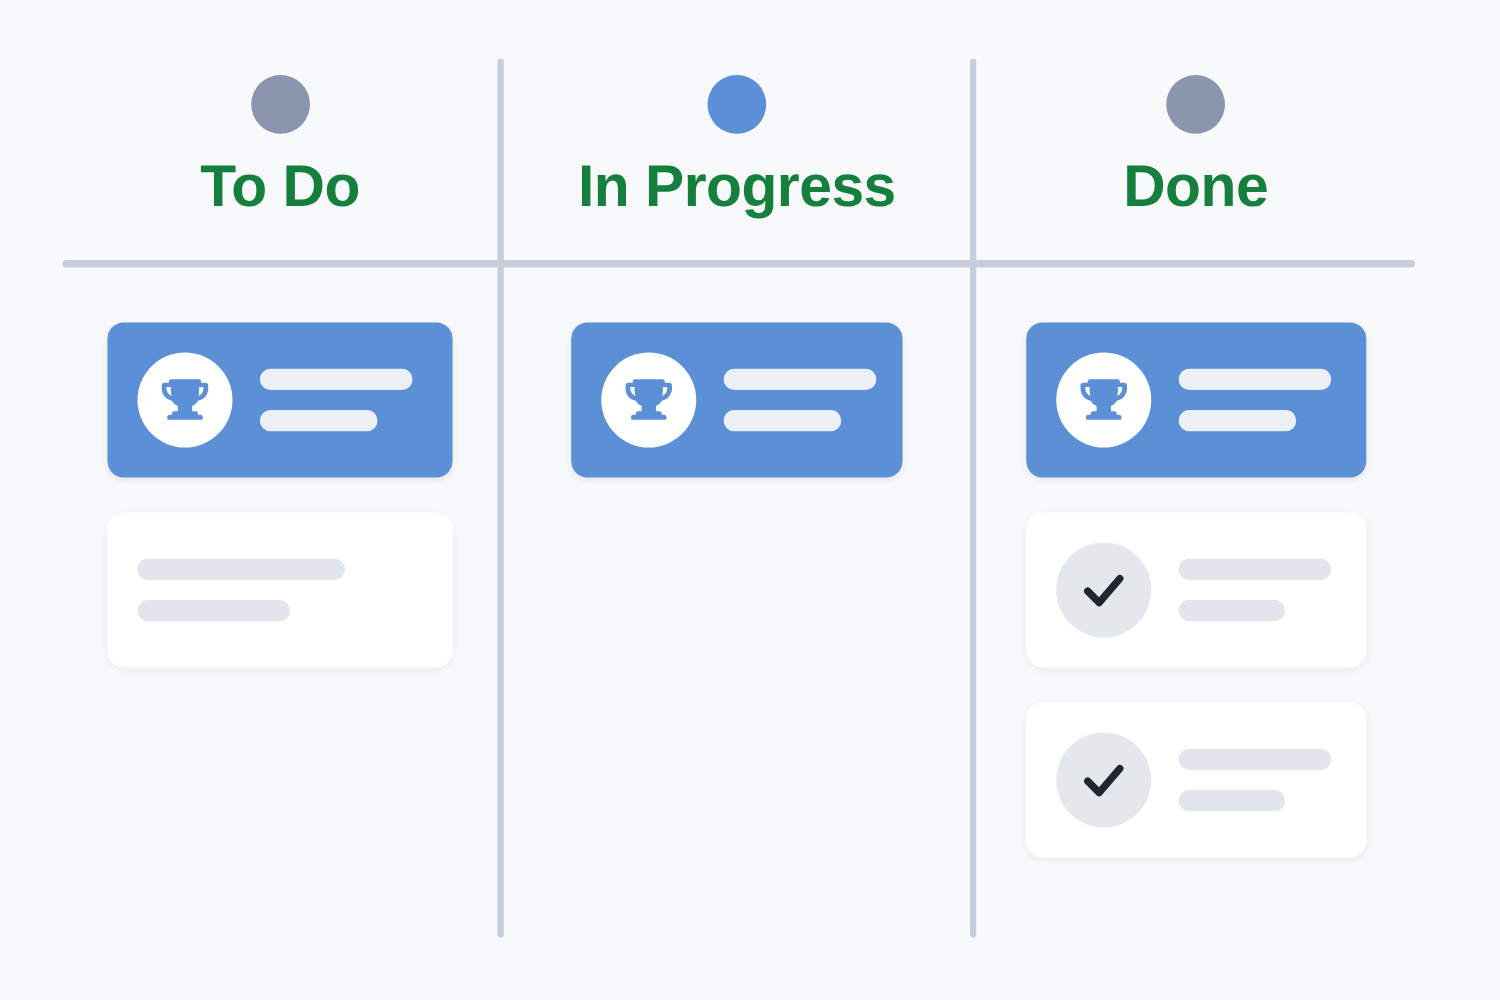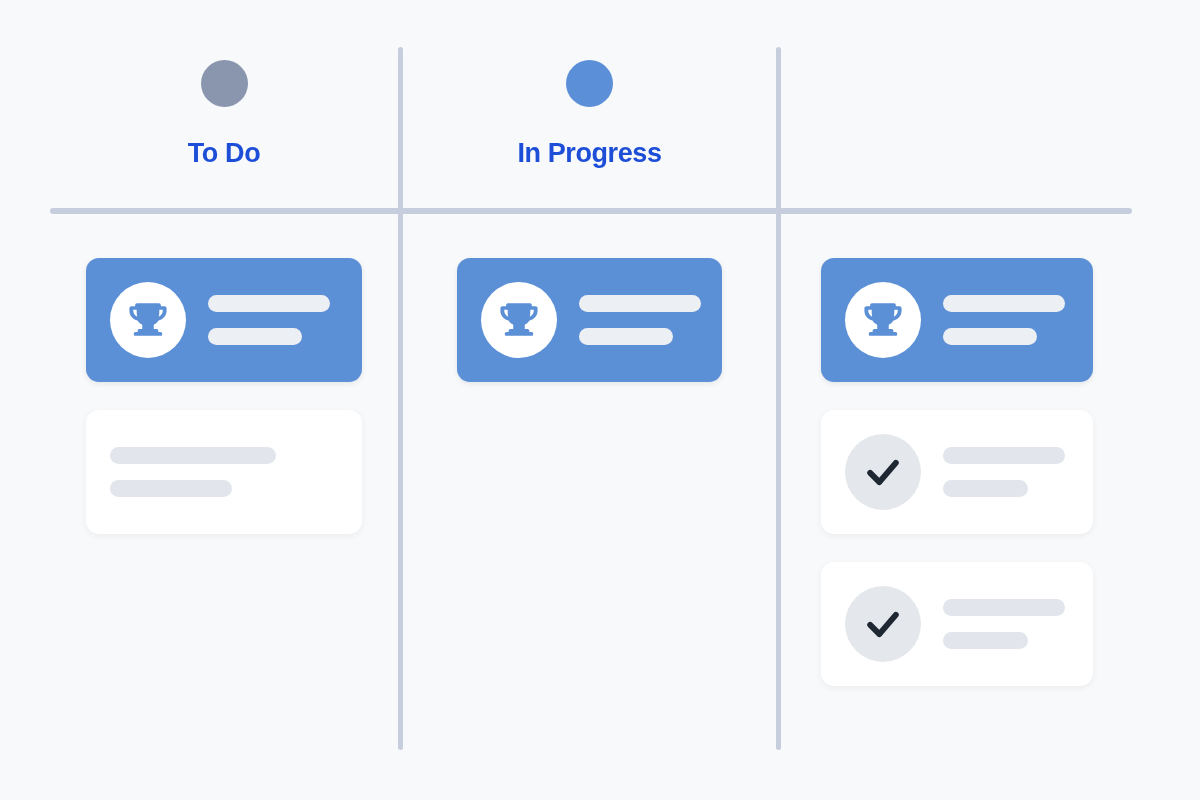--- a/index.html
+++ b/index.html
@@ -67,24 +67,24 @@
   }
 
   .col-dot {
     width: 47px;
     height: 47px;
     border-radius: 50%;
     display: block;
   }
 
   .col-title {
-    margin-top: 33px;
-    font-size: 27px;
+    margin-top: 18px;
+    font-size: 47px;
     font-weight: bold;
-    color: #1d4ed8;
+    color: #15803d;
     letter-spacing: -0.4px;
     white-space: nowrap;
     line-height: 1;
   }
 
   
   .card-stack {
     position: absolute;
     top: 258px;
     left: 0;
@@ -229,20 +229,24 @@
         <div class="lines">
           <span class="line long"></span>
           <span class="line short"></span>
         </div>
       </div>
 
     </div>
   </div>
 
   <div class="column done">
+    <div class="col-header">
+      <span class="col-dot" style="background:#8a96ae"></span>
+      <div class="col-title">Done</div>
+    </div>
 
     <div class="card-stack">
 
       <div class="card highlight">
         <span class="icon-badge trophy-badge">
           <svg width="46" height="46" viewBox="0 0 24 24" fill="#5b8fd6" aria-hidden="true">
             <path d="M6.2 3.3h11.6a.9.9 0 0 1 .9.9v.6h1.9c.6 0 1.1.5 1.1 1.1v1.3c0 2.5-1.8 4.6-4.2 5.1a5 5 0 0 1-2.5 2.2v2.2h1.5c.5 0 .9.4.9.9v.6h1.1c.5 0 .9.4.9.9v.6c0 .3-.2.5-.5.5H5.1a.5.5 0 0 1-.5-.5v-.6c0-.5.4-.9.9-.9h1.1v-.6c0-.5.4-.9.9-.9H9v-2.2a5 5 0 0 1-2.5-2.2C4.1 11.8 2.3 9.7 2.3 7.2V5.9c0-.6.5-1.1 1.1-1.1h1.9v-.6c0-.5.4-.9.9-.9zM4.3 6.6v.6c0 1.4.9 2.6 2.1 3.1a9.7 9.7 0 0 1-.3-2.2V6.6H4.3zm15.4 0h-1.8v1.5c0 .8-.1 1.5-.3 2.2 1.2-.5 2.1-1.7 2.1-3.1v-.6z"></path>
           </svg>
         </span>
         <div class="lines">

